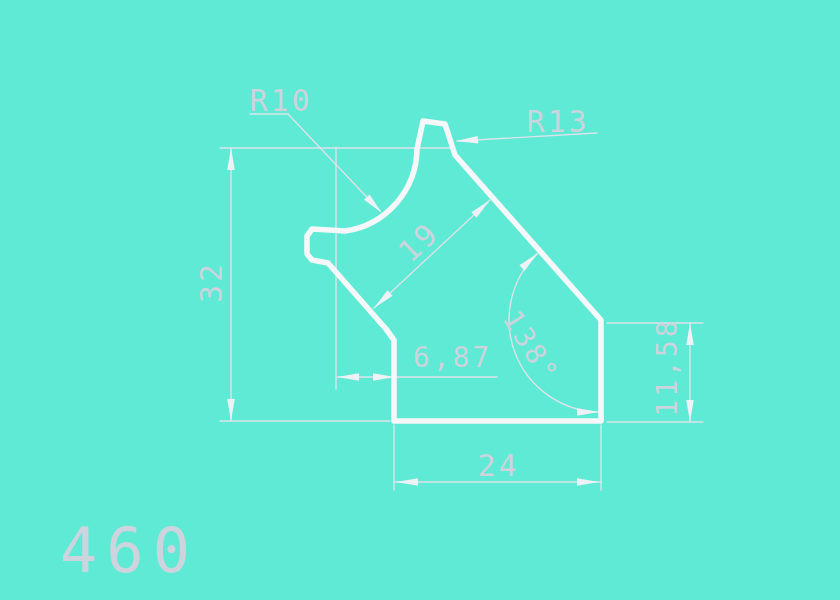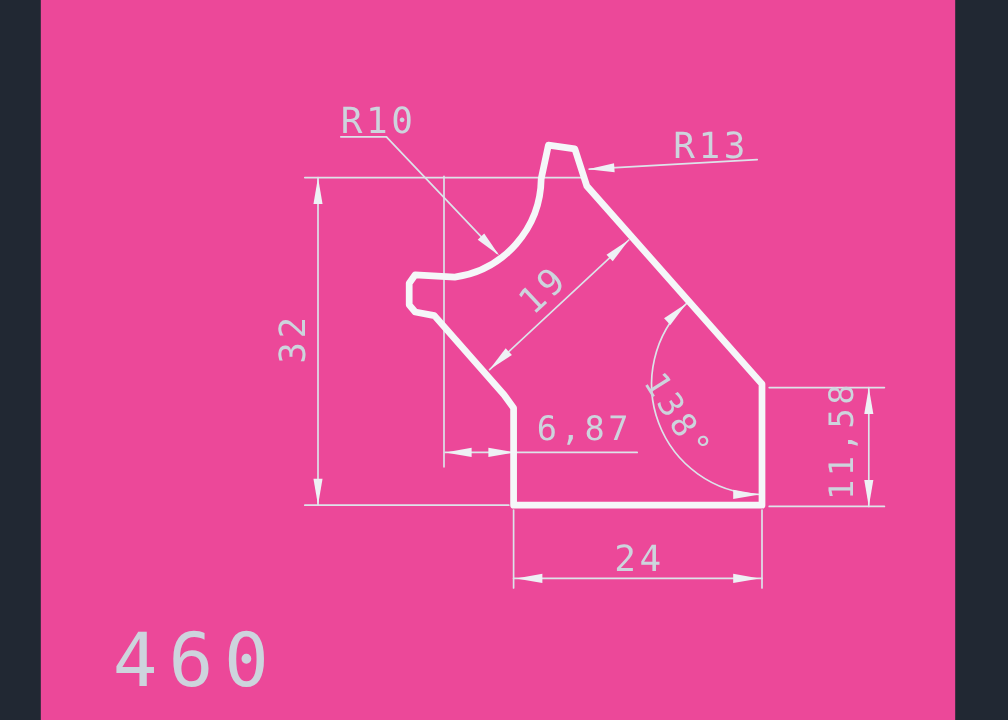--- a/index.html
+++ b/index.html
@@ -1,22 +1,21 @@
 <!DOCTYPE html>
 <html><head>
 <meta charset="utf-8">
 <style>
   html,body{margin:0;padding:0;background:#212833;}
   .stage{
     position:relative;
-    width:762px;height:600px;
-    background:#ec4899;
+    width:840px;height:600px;
+    background:#5eead4;
     overflow:hidden;
     font-family:"DejaVu Sans Mono", monospace;
-    margin-left:34px;
   }
   svg{display:block;}
   .thin{
     stroke:#dde3ea;
     stroke-width:1.4;
     fill:none;
     stroke-linecap:round;
   }
   .arrow{
     fill:#eef1f5;

